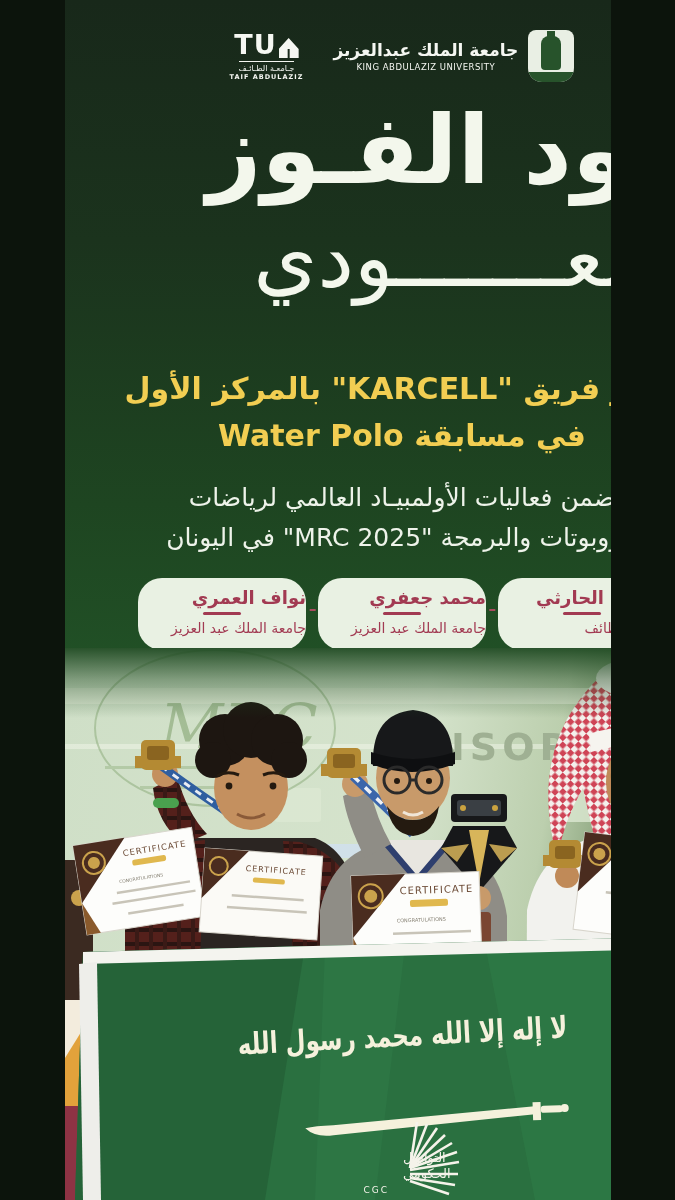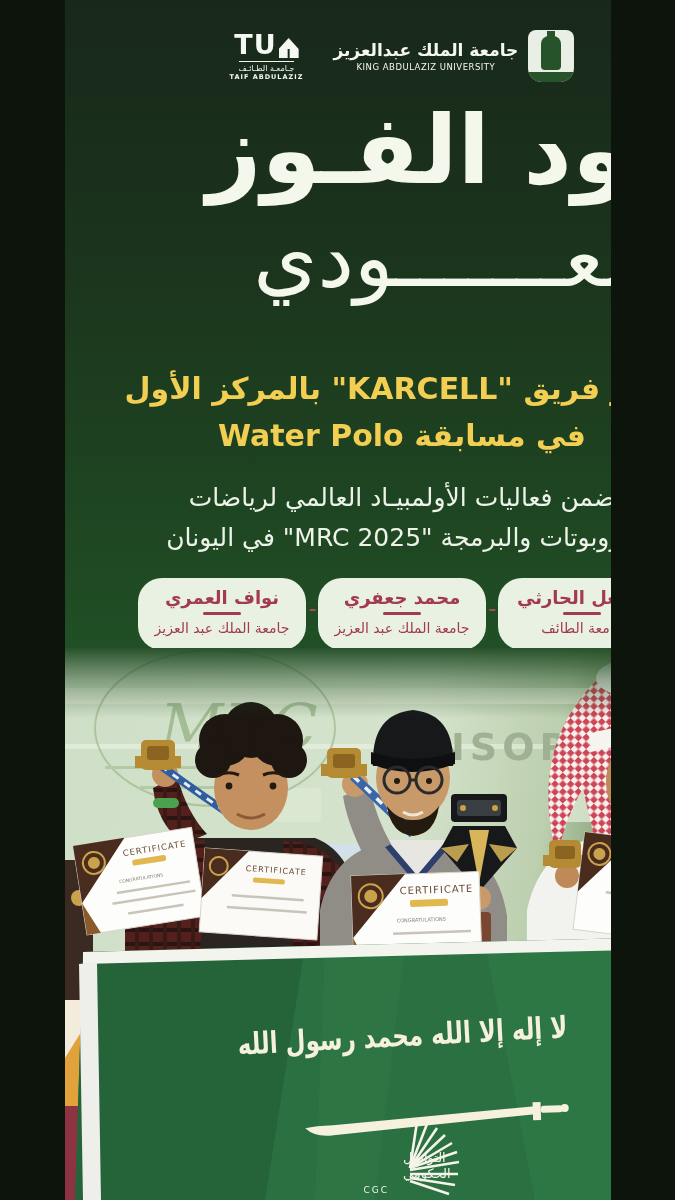--- a/index.html
+++ b/index.html
@@ -30,21 +30,21 @@
   .title .l1{font-size:95px;font-weight:bold;line-height:1.32;}
   .title .l2{font-size:82px;font-weight:normal;line-height:1.1;text-align:center;}
   
   .subtitle{position:absolute;top:366px;left:0;width:675px;text-align:center;direction:rtl;color:#f2ce52;font-weight:bold;font-size:30px;line-height:1.55;}
   
   .desc{position:absolute;top:478px;left:0;width:675px;text-align:center;direction:rtl;color:#eef3ea;font-size:25px;line-height:1.6;}
   
   .badges{position:absolute;top:578px;left:0;width:675px;height:74px;z-index:6;}
   .badges .dash{position:absolute;top:31px;left:95px;right:95px;border-top:2px dashed #a84a5e;}
   .badges .row{position:absolute;top:0;left:0;width:675px;display:flex;justify-content:center;gap:12px;}
-  .badge{width:168px;height:72px;background:#e9f1e3;border-radius:24px;text-align:center;direction:rtl;position:relative;z-index:2;box-sizing:border-box;padding-top:9px;}
+  .badge{width:168px;height:72px;background:#e9f1e3;border-radius:24px;text-align:right;direction:rtl;position:relative;z-index:2;box-sizing:border-box;padding-top:9px;}
   .badge .name{color:#a23a52;font-weight:bold;font-size:18px;}
   .badge .rule{width:38px;height:3px;background:#a23a52;margin:4px auto 5px;border-radius:2px;}
   .badge .uni{color:#a23a52;font-size:14px;}
   
   .photo{position:absolute;top:648px;left:0;width:675px;height:552px;overflow:hidden;
     background:linear-gradient(100deg,#cfdfc7 0%,#d5e3cc 48%,#bccfae 66%,#628156 82%,#2f5f37 94%,#2a5632 100%);}
   .photo .blend{position:absolute;top:0;left:0;width:675px;height:70px;background:linear-gradient(180deg,rgba(31,74,34,.95) 0%,rgba(31,74,34,.45) 45%,rgba(31,74,34,0) 100%);z-index:9;pointer-events:none;}
   .photo svg{position:absolute;top:0;left:0;}
   .svg-ar{direction:rtl;}
 </style>

